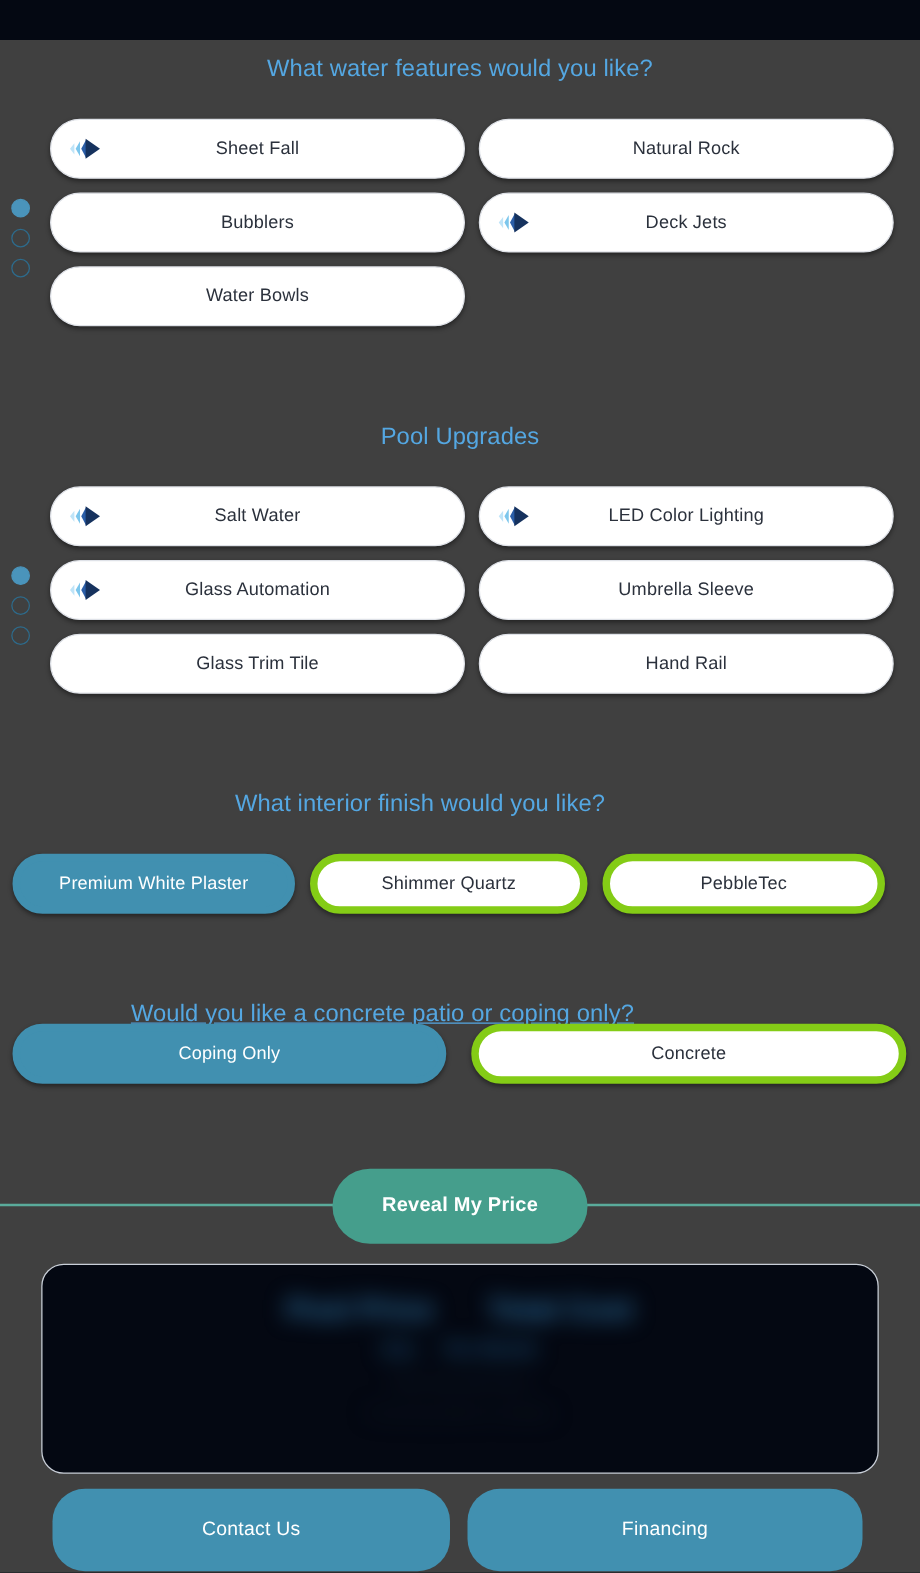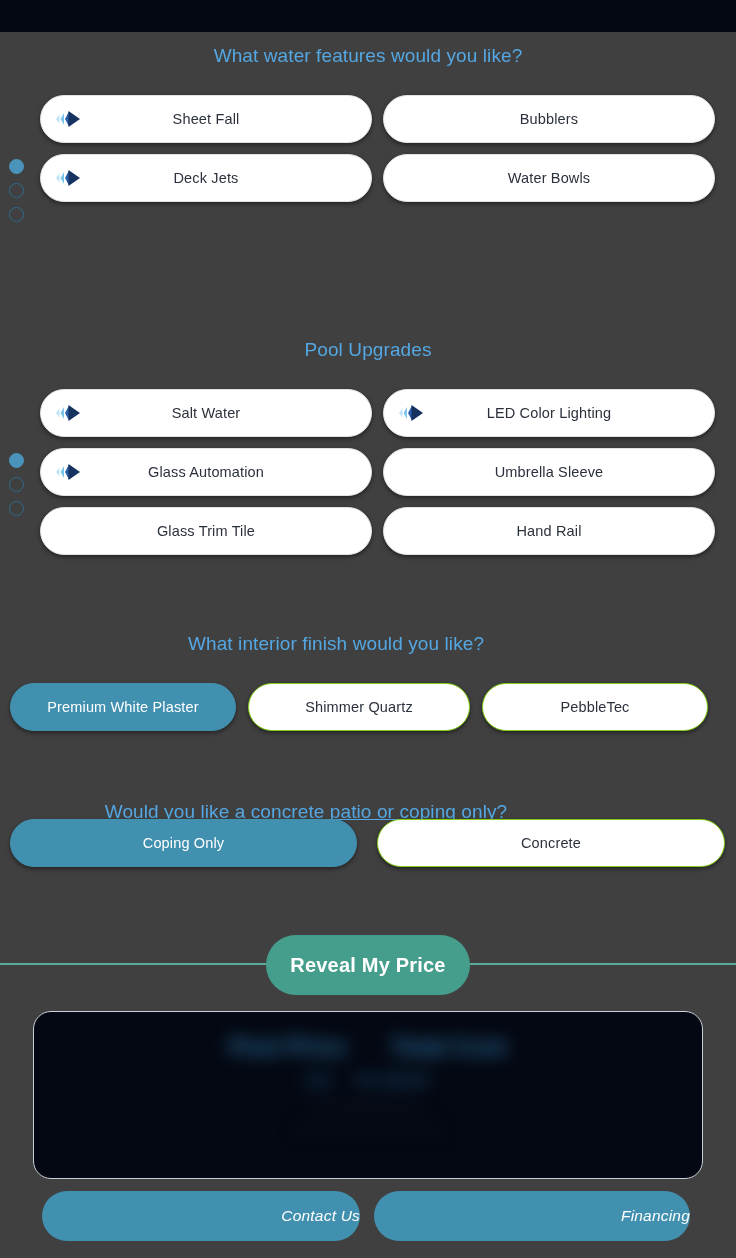--- a/index.html
+++ b/index.html
@@ -96,21 +96,21 @@
 
   
   .choice-row {
     position: absolute;
     display: flex;
   }
   .choice {
     height: 48px;
     border-radius: 26px;
     background: #ffffff;
-    border: 1px solid #84cc16;
+    border: 6px solid #84cc16;
     box-shadow: 0 2px 4px rgba(0,0,0,0.45);
     display: flex;
     align-items: center;
     justify-content: center;
   }
   .choice .choice-label {
     color: #2b313c;
     font-size: 14.5px;
     letter-spacing: 0.15px;
     line-height: 1;
@@ -135,21 +135,21 @@
     height: 60px;
     border-radius: 32px;
     background: #459e8c;
     display: flex;
     align-items: center;
     justify-content: center;
     border: none;
   }
   .reveal-btn .reveal-label {
     color: #ffffff;
-    font-size: 20px;
+    font-size: 16px;
     font-weight: 700;
     letter-spacing: 0.2px;
   }
 
   
   .price-panel {
     position: absolute;
     left: 33px;
     top: 979px;
     width: 670px;
@@ -197,28 +197,27 @@
   
   .footer-actions {
     position: absolute;
     left: 42px;
     top: 1159px;
     width: 648px;
     display: flex;
     gap: 14px;
   }
   .action-btn {
-    height: 50px;
+    height: 66px;
     border-radius: 26px;
     background: #4190b0;
     border: none;
     display: flex;
     align-items: center;
-    justify-content: flex-end;
-    font-style: italic;
+    justify-content: center;
   }
   .action-btn .action-label {
     color: #ffffff;
     font-size: 15.5px;
     letter-spacing: 0.2px;
   }
   #action-contact { width: 318px; }
   #action-financing { width: 316px; }
 </style>
 </head>
@@ -241,20 +240,23 @@
         <svg width="30" height="28" viewBox="0 0 30 28">
           <path d="M3 14 L6.5 9.5 L6.5 18.5 Z" fill="#bfe4f8"></path>
           <path d="M7.5 14 L11 8 L11 20 Z" fill="#7cc6ec"></path>
           <path d="M12 14 L16 6.5 L16 21.5 Z" fill="#2b5ea8"></path>
           <path d="M15.5 6 L27 14 L15.5 22 Z" fill="#16325e"></path>
         </svg>
       </span>
       <span class="pill-label">Sheet Fall</span>
     </div>
 
+    <div class="pill">
+      <span class="pill-label">Natural Rock</span>
+    </div>
 
     <div class="pill">
       <span class="pill-label">Bubblers</span>
     </div>
 
     <div class="pill">
       <span class="pill-icon">
         <svg width="30" height="28" viewBox="0 0 30 28">
           <path d="M3 14 L6.5 9.5 L6.5 18.5 Z" fill="#bfe4f8"></path>
           <path d="M7.5 14 L11 8 L11 20 Z" fill="#7cc6ec"></path>

